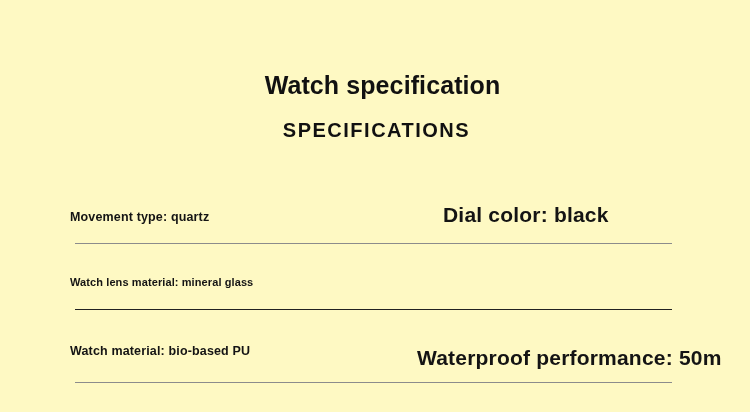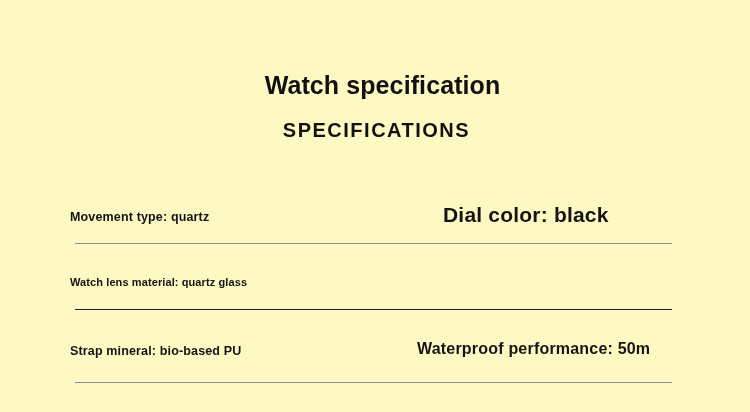--- a/index.html
+++ b/index.html
@@ -76,21 +76,21 @@
 
   
   .cell.left  { left: 70px; }
   .r0 .cell.left { top: 13px; font-size: 12.5px; letter-spacing: 0.15px; }
   .r1 .cell.left { top: 13px; font-size: 11px;   letter-spacing: 0.1px; }
   .r2 .cell.left { top: 15px; font-size: 12.5px; letter-spacing: 0.15px; }
 
   
   .r0 .cell.right { left: 443px; top: 6px;  font-size: 21px; letter-spacing: 0.2px; }
   .r1 .cell.right { left: 415px; top: 8px;  font-size: 19px; letter-spacing: 0.2px; }
-  .r2 .cell.right { left: 417px; top: 11px; font-size: 16px; letter-spacing: 0.2px; }
+  .r2 .cell.right { left: 417px; top: 17px; font-size: 21px; letter-spacing: 0.2px; }
 
   
   .divider {
     position: absolute;
     left: 75px;
     width: 597px;
     height: 1px;
     border: 0;
     margin: 0;
   }
@@ -109,24 +109,24 @@
 
   <div class="spec-table">
 
     <div class="spec-row r0">
       <div class="cell left">Movement type: quartz</div>
       <div class="cell right">Dial color: black</div>
       <div class="divider" style="background: rgb(140, 140, 140);"></div>
     </div>
 
     <div class="spec-row r1">
-      <div class="cell left">Watch lens material: quartz glass</div>
+      <div class="cell left">Watch lens material: mineral glass</div>
       <div class="divider" style="background: rgb(34, 34, 34);"></div>
     </div>
 
     <div class="spec-row r2">
-      <div class="cell left">Strap mineral: bio-based PU</div>
+      <div class="cell left">Watch material: bio-based PU</div>
       <div class="cell right">Waterproof performance: 50m</div>
       <div class="divider" style="background: rgb(140, 140, 140);"></div>
     </div>
 
   </div>
 </div>
 
 </body></html>

